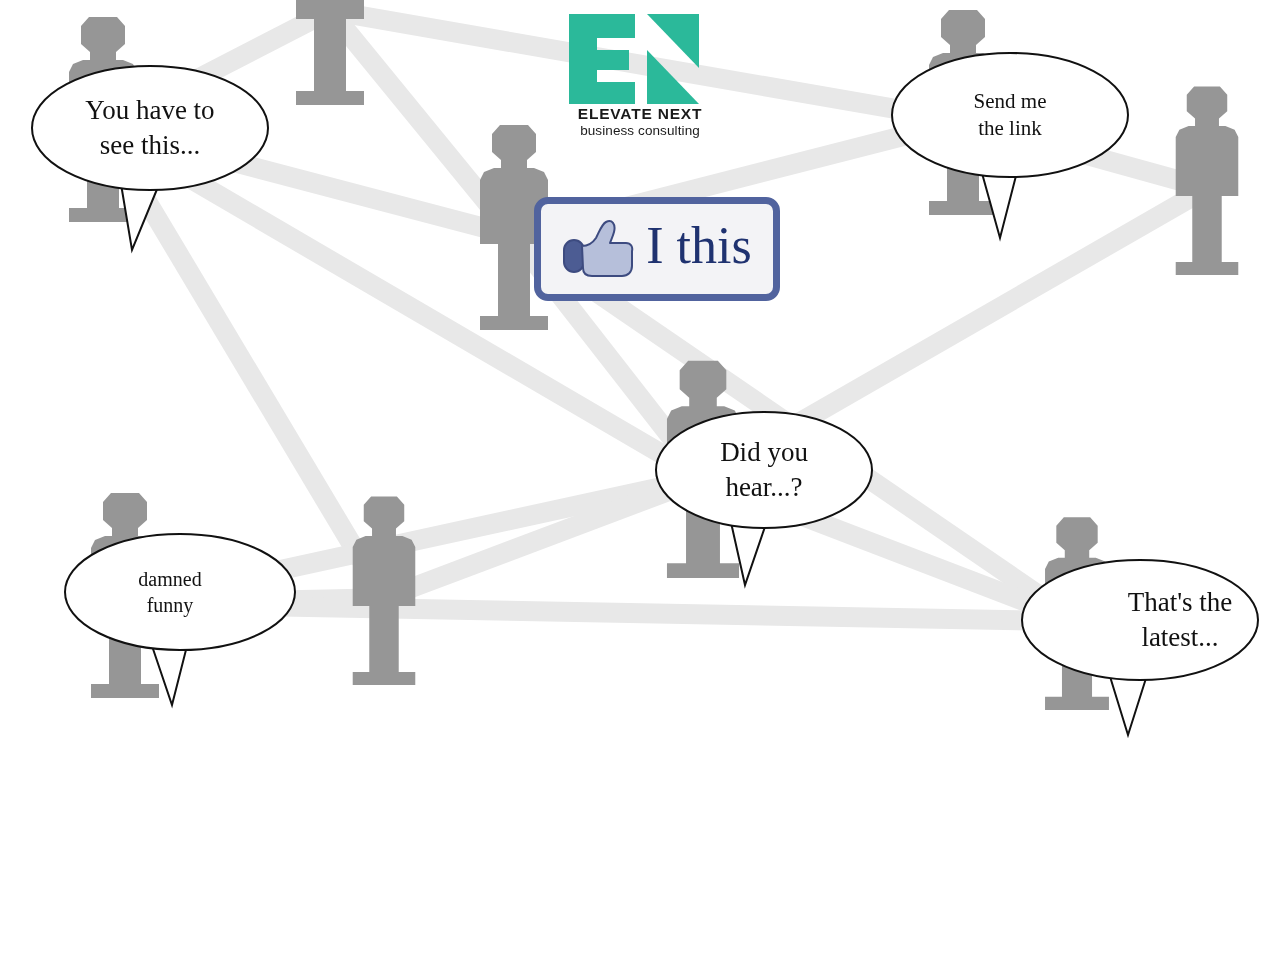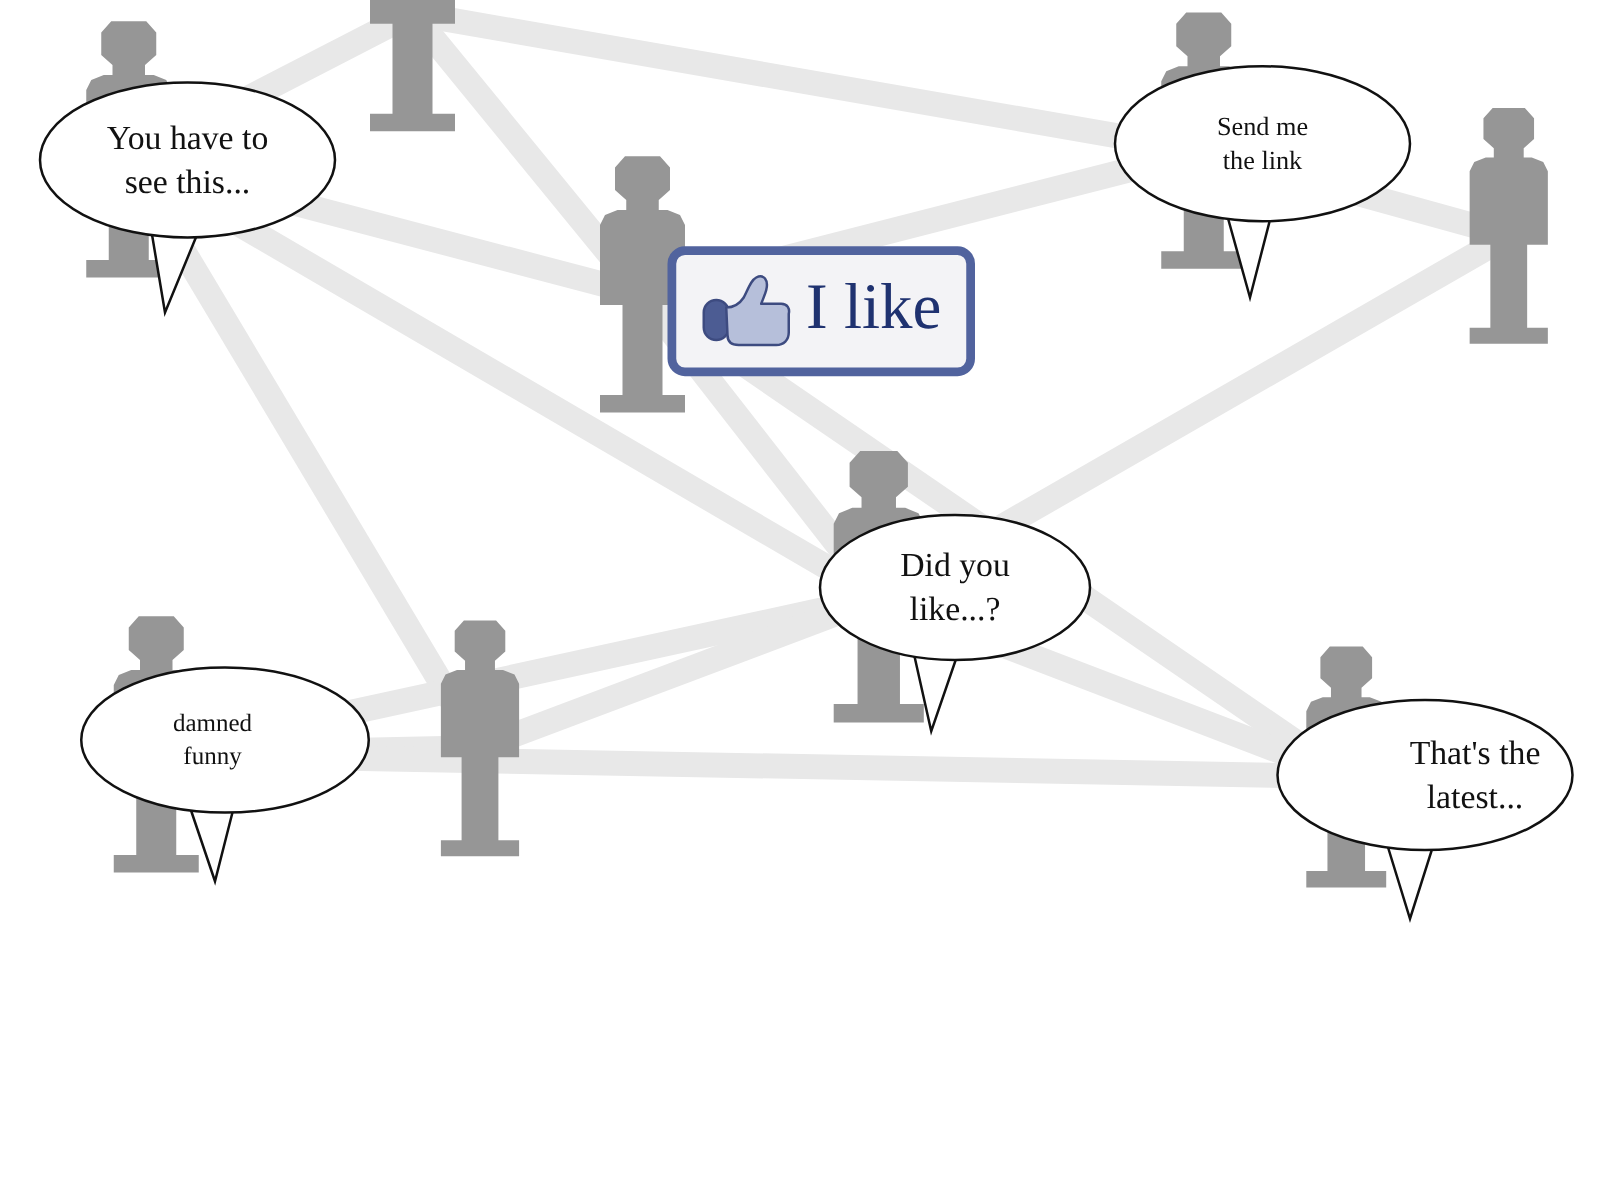--- a/index.html
+++ b/index.html
@@ -167,31 +167,42 @@
         <ellipse cx="1140" cy="620" rx="118" ry="60" fill="#ffffff" stroke="#111111" stroke-width="2"></ellipse>
       </g>
     </svg>
 
   <div id="bubble-text-layer">
       <div class="bubble-text" style="left: 32px; top: 66px; width: 236px; height: 124px; font-size: 27px; display: flex; align-items: center; justify-content: center;">You have to
 see this...</div>
       <div class="bubble-text" style="left: 892px; top: 53px; width: 236px; height: 124px; font-size: 21px; display: flex; align-items: center; justify-content: center;">Send me
 the link</div>
       <div class="bubble-text" style="left: 656px; top: 412px; width: 216px; height: 116px; font-size: 27px; display: flex; align-items: center; justify-content: center;">Did you
-like...?</div>
+hear...?</div>
       <div class="bubble-text" style="left: 55px; top: 534px; width: 230px; height: 116px; font-size: 20px; display: flex; align-items: center; justify-content: center;">damned
 funny</div>
       <div class="bubble-text" style="left: 1062px; top: 560px; width: 236px; height: 120px; font-size: 27px; display: flex; align-items: center; justify-content: center;">That's the
 latest...</div>
     </div>
 
+  <div class="logo">
+    <svg class="logo-mark" width="146" height="92" viewBox="0 0 146 92">
+      <g id="logo-mark-group">
+          <path d="M 2 2 L 68 2 L 68 26 L 30 26 L 30 38 L 62 38 L 62 58 L 30 58 L 30 70 L 68 70 L 68 92 L 2 92 Z" fill="#2bb99a"></path>
+          <path d="M 80 2 L 132 2 L 132 56 Z" fill="#2bb99a"></path>
+          <path d="M 80 38 L 132 92 L 80 92 Z" fill="#2bb99a"></path>
+        </g>
+    </svg>
+    <div class="logo-name">ELEVATE NEXT</div>
+    <div class="logo-tag">business consulting</div>
+  </div>
 
   <div class="like-button">
     <svg width="74" height="66" viewBox="0 0 74 66">
       <g id="thumb-group">
           <rect x="2" y="24" width="20" height="32" rx="10" ry="10" fill="#4c5c93" stroke="#3d4b80" stroke-width="2"></rect>
           <path d="M 20 30 C 26 30 30 28 34 22 C 38 14 40 8 44 6 C 50 3 54 8 52 16 C 51 20 49 24 48 27 L 64 27 C 69 27 71 31 70 35 L 70 50 C 70 56 66 60 60 60 L 30 60 C 24 60 21 57 21 52 Z" fill="#b6bfda" stroke="#3d4b80" stroke-width="2" stroke-linejoin="round"></path>
         </g>
     </svg>
-    <span class="like-label">I like</span>
+    <span class="like-label">I this</span>
   </div>
 
 </div>
 
 </body></html>

